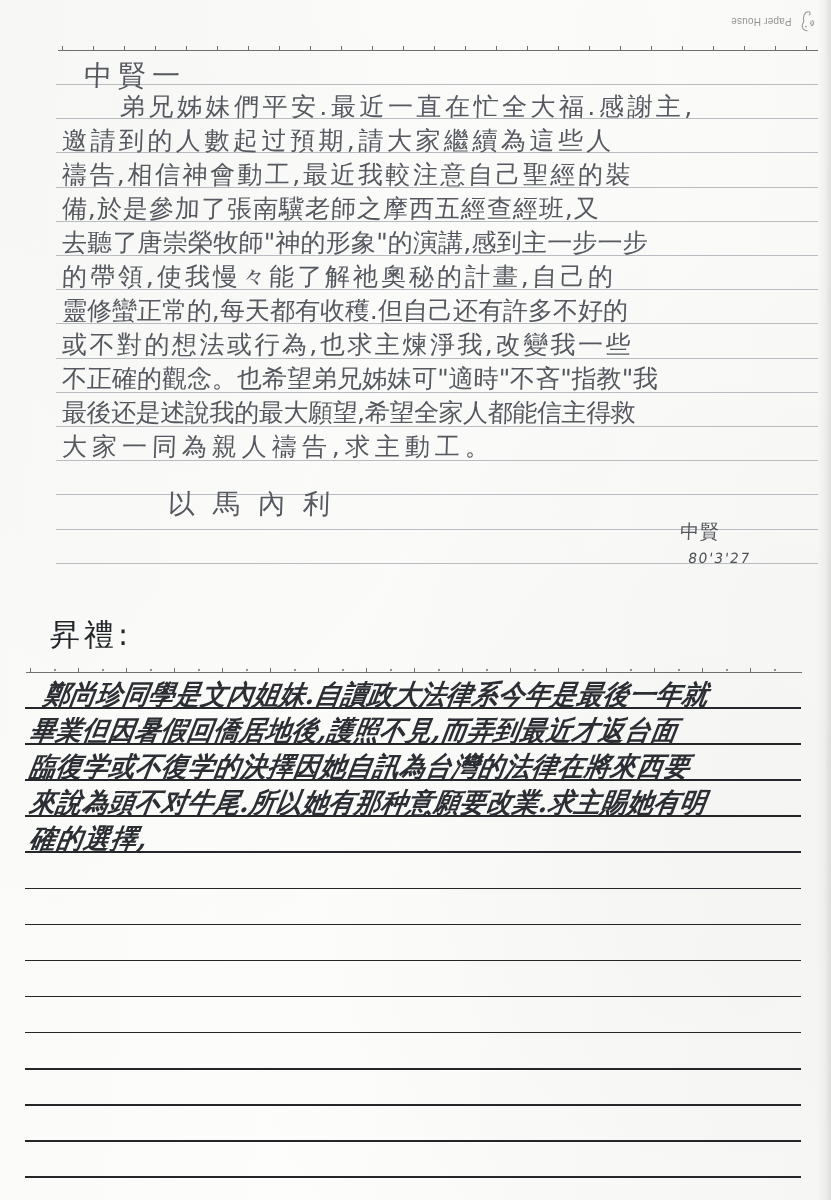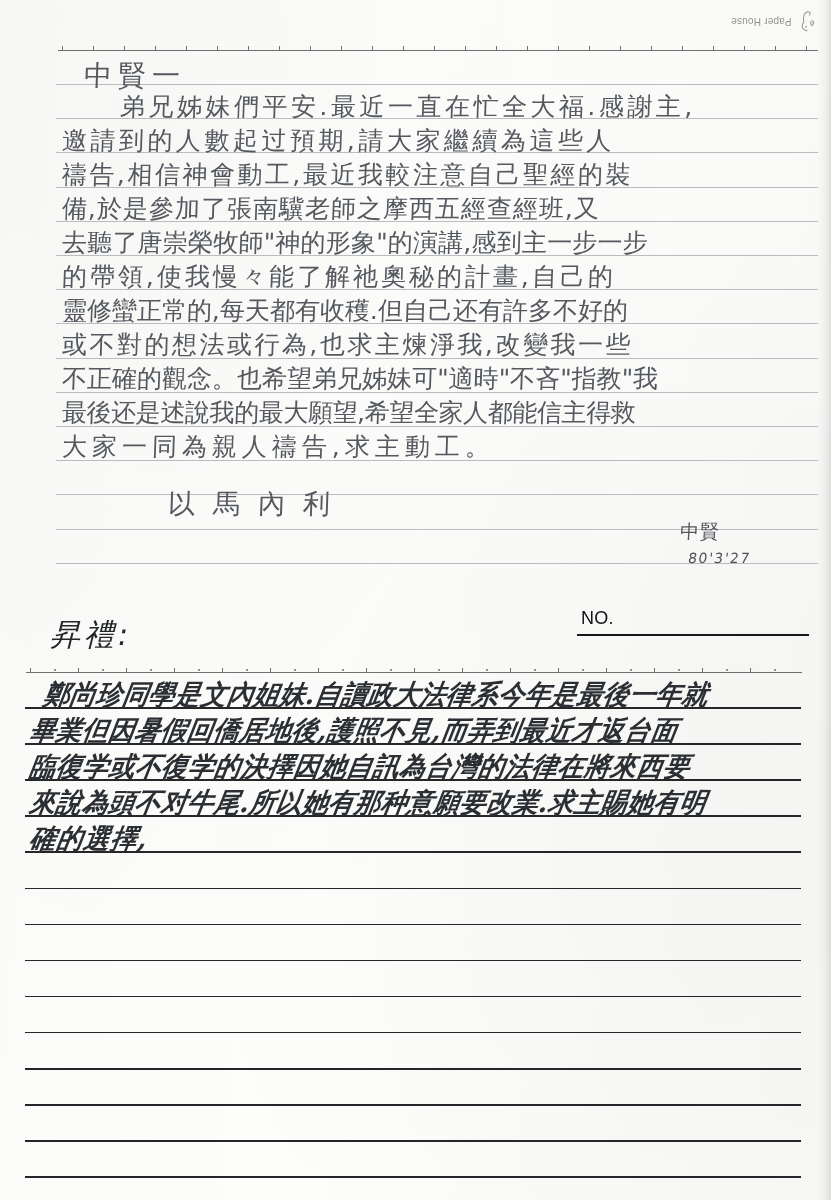--- a/index.html
+++ b/index.html
@@ -140,21 +140,20 @@
     color: #4e5258;
     font-family: "DejaVu Sans", sans-serif;
     letter-spacing: 1.5px;
     transform: skewX(-8deg);
   }
   .hw-addressee {
     font-size: 30px;
     color: #232629;
     letter-spacing: 4px;
     font-family: "DejaVu Sans", sans-serif;
-    font-style: italic;
   }
 
   
   .formfields {
     position: absolute;
     left: 577px;
     top: 608px;
     width: 232px;
   }
   .formfield {
@@ -262,24 +261,20 @@
 
   <div class="hw hw-neat-sp" style="left:168px; top:487px; font-size:27px;">以馬內利</div>
 
   <div class="hw hw-sign" style="left:680px; top:519px;">中賢</div>
 
   <div class="hw hw-date" style="left:688px; top:551px;">80'3'27</div>
 
   <div class="hw hw-addressee" style="left:50px; top:615px;">昇禮:</div>
 
   <div class="formfields">
-    <div class="formfield">
-      <span class="ff-label">NO.</span>
-      <span class="ff-rule"></span>
-    </div>
   </div>
 
   <div class="ruler" id="ruler-mid" style="left:26px; top:668px; width:776px;">
     <div class="ruler-line"></div>
   <span class="tick" style="left: 4px;"></span>
       <span class="dot" style="left: 28px;"></span>
       <span class="tick" style="left: 52px;"></span>
       <span class="dot" style="left: 76px;"></span>
       <span class="tick" style="left: 100px;"></span>
       <span class="dot" style="left: 124px;"></span>

